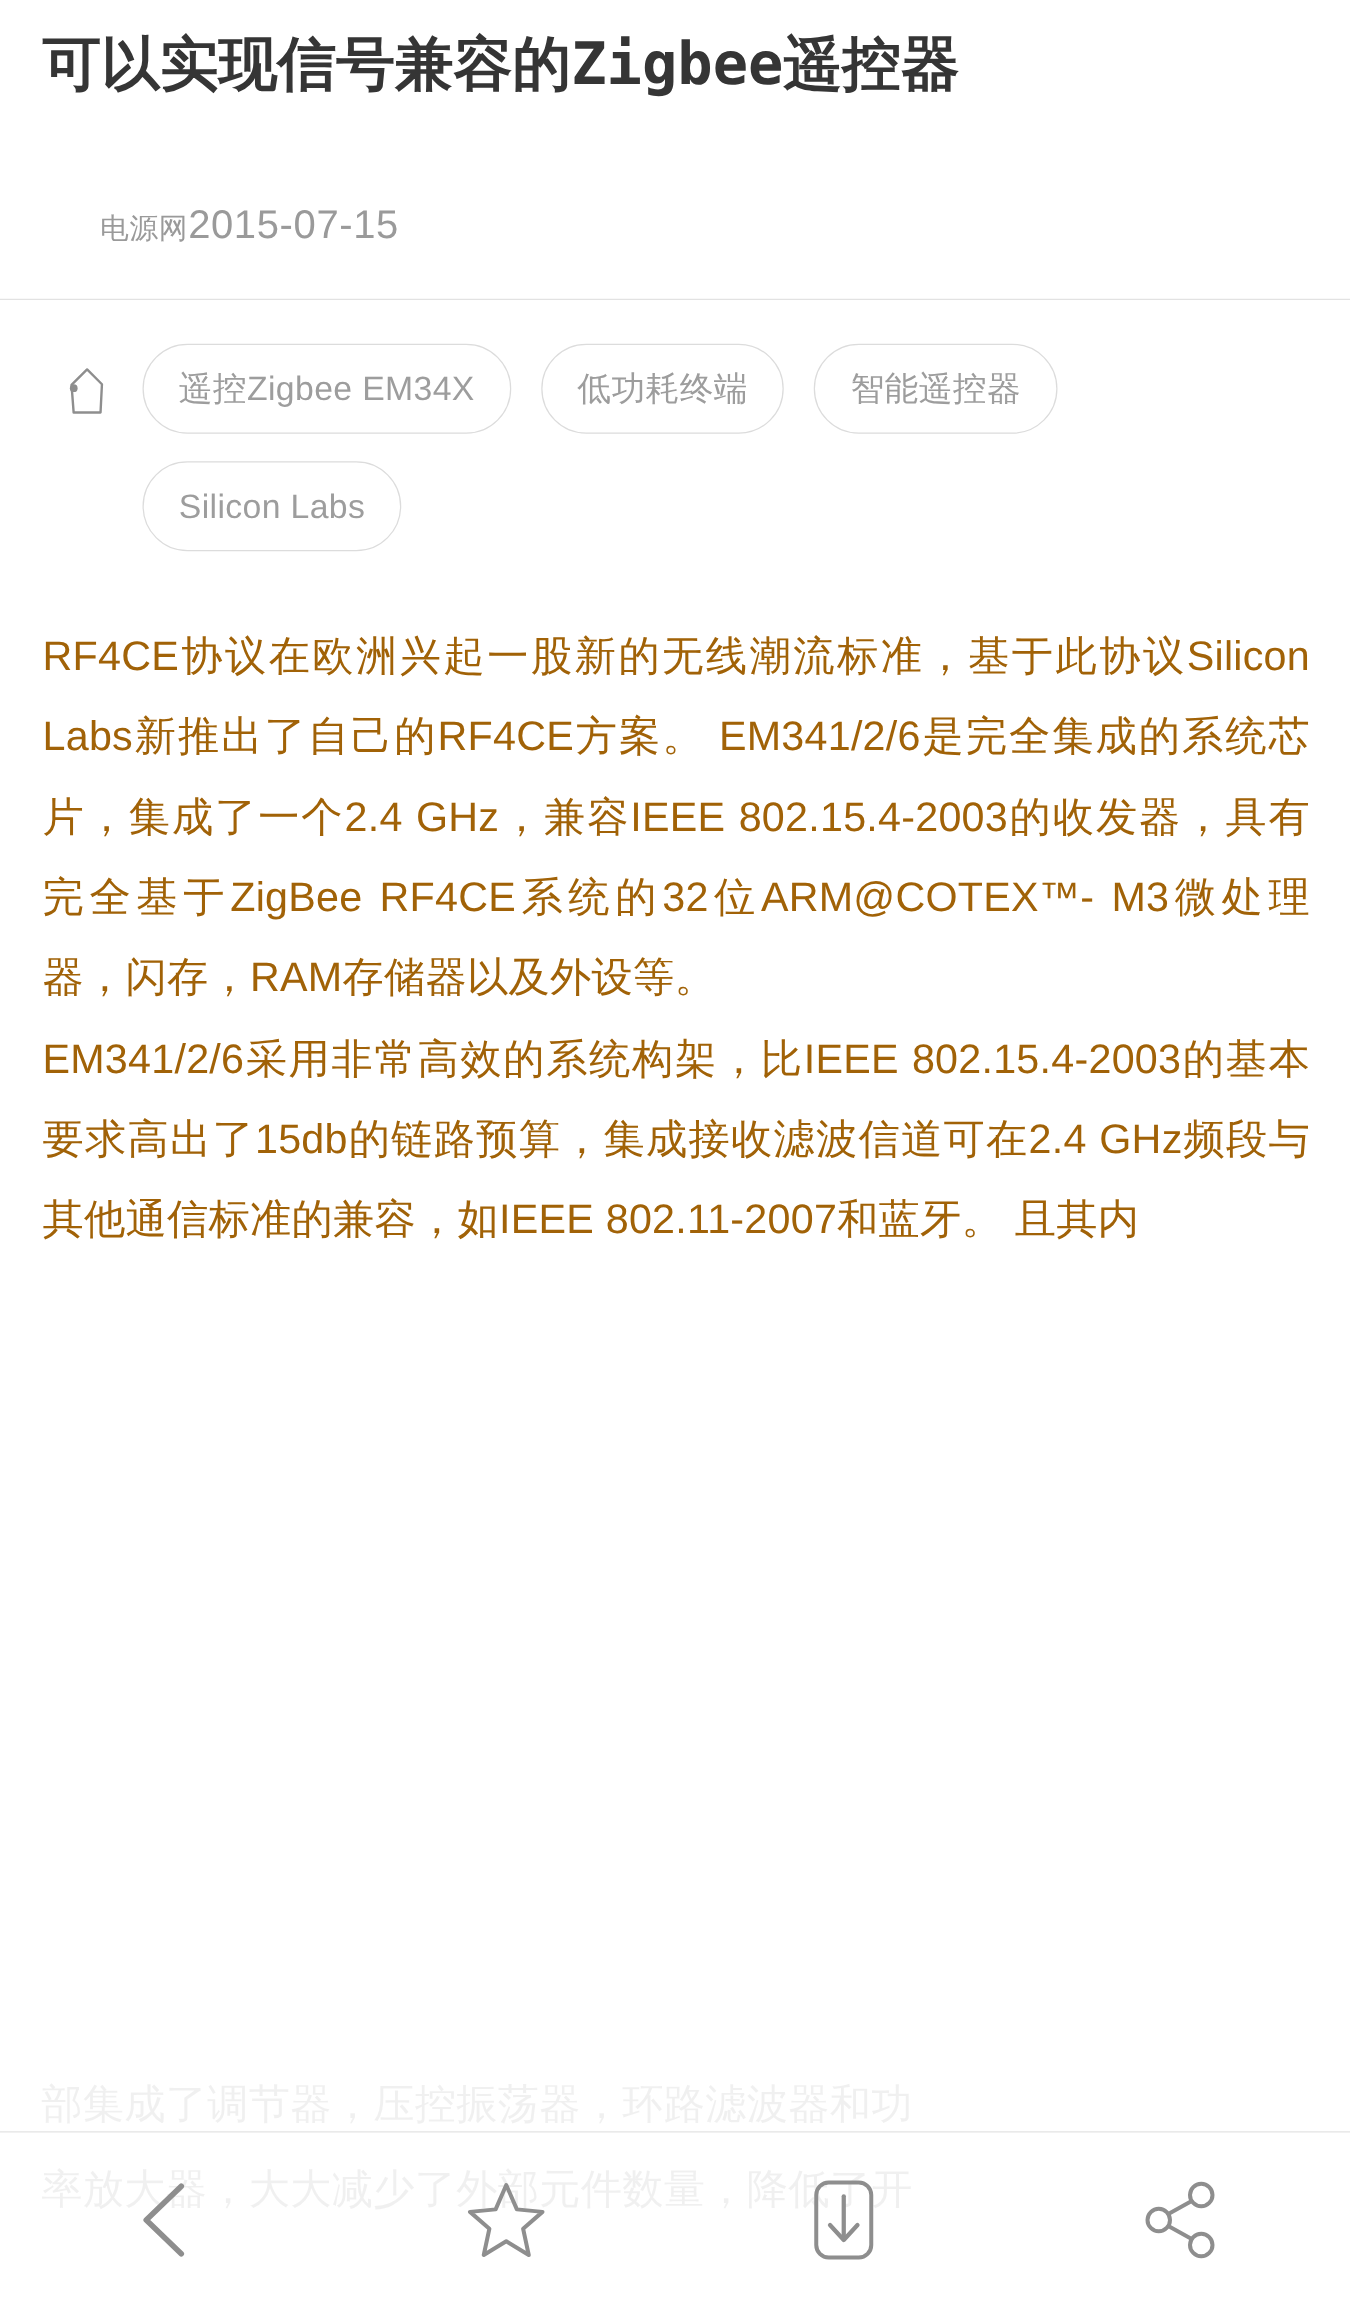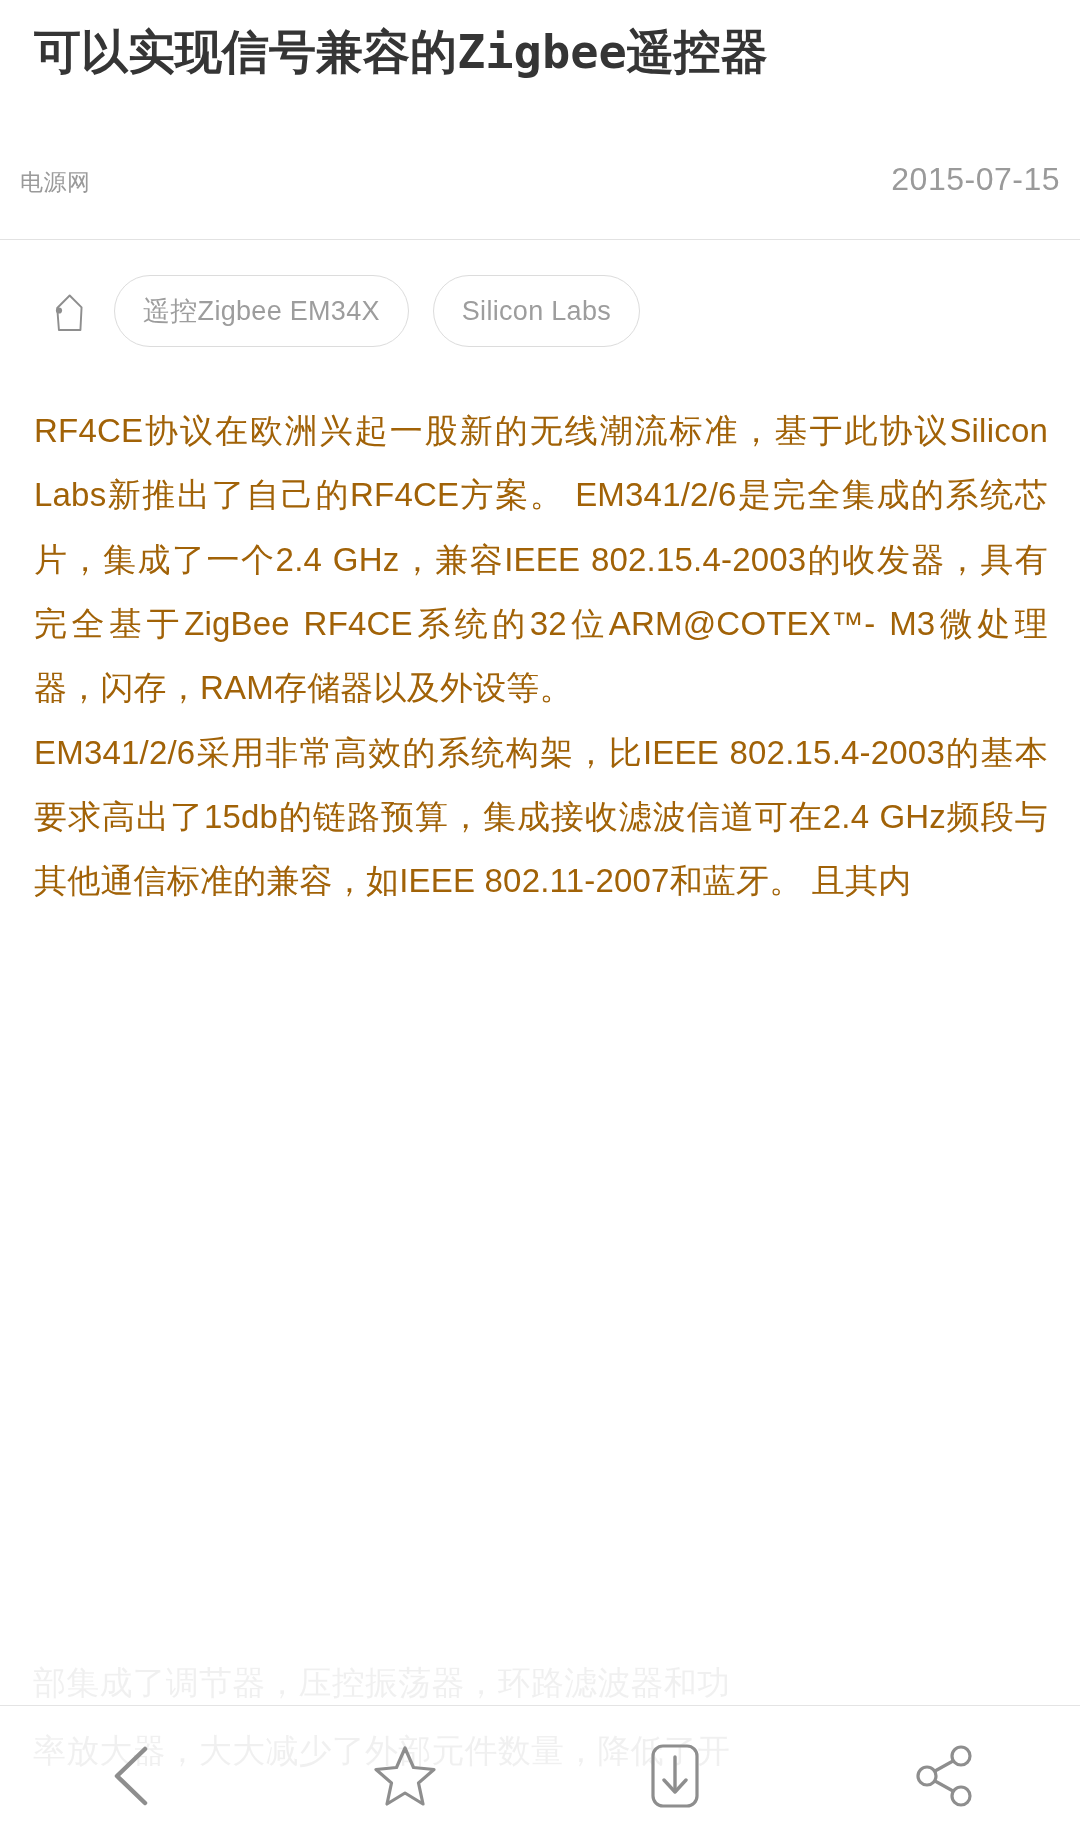--- a/index.html
+++ b/index.html
@@ -31,24 +31,25 @@
     line-height: 1.38;
     font-weight: 700;
     color: #353535;
     letter-spacing: 0px;
     word-break: break-word;
   }
 
   .meta-row {
     display: flex;
     align-items: baseline;
-    justify-content: space-between;
-    padding: 0 20px;
+    justify-content: flex-start;
+    padding: 0 48px;
     margin-top: 76px;
     height: 44px;
+    margin-left: 32px;
   }
 
   .meta-source {
     font-size: 23px;
     color: #9a9a9a;
     letter-spacing: 0.5px;
   }
 
   .meta-date {
     font-size: 32px;
@@ -182,20 +183,22 @@
 
   <div class="tags-wrap">
     <span class="tag-icon">
       <svg viewBox="0 0 58 58" width="58" height="58" aria-hidden="true">
         <path d="M8 31 L26 10 L48 10 L48 31 L27 50 Z" fill="none" stroke="#8e8e8e" stroke-width="2.4" stroke-linejoin="round" transform="rotate(-45 28 30) scale(0.80) translate(11 10)"></path>
         <circle cx="21" cy="21.5" r="3.1" fill="#8e8e8e"></circle>
       </svg>
     </span>
     <div class="tag-list">
       <span class="tag-chip">遥控Zigbee EM34X</span>
+      <span class="tag-chip">低功耗终端</span>
+      <span class="tag-chip">智能遥控器</span>
       <span class="tag-chip">Silicon Labs</span>
     </div>
   </div>
 
   <div class="article-body">
     <p class="para">RF4CE协议在欧洲兴起一股新的无线潮流标准，基于此协议Silicon Labs新推出了自己的RF4CE方案。 EM341/2/6是完全集成的系统芯片，集成了一个2.4 GHz，兼容IEEE 802.15.4-2003的收发器，具有完全基于ZigBee RF4CE系统的32位ARM@COTEX™- M3微处理器，闪存，RAM存储器以及外设等。</p>
     <p class="para">EM341/2/6采用非常高效的系统构架，比IEEE 802.15.4-2003的基本要求高出了15db的链路预算，集成接收滤波信道可在2.4 GHz频段与其他通信标准的兼容，如IEEE 802.11-2007和蓝牙。 且其内</p>
   </div>
 
   <div class="fade-zone">

